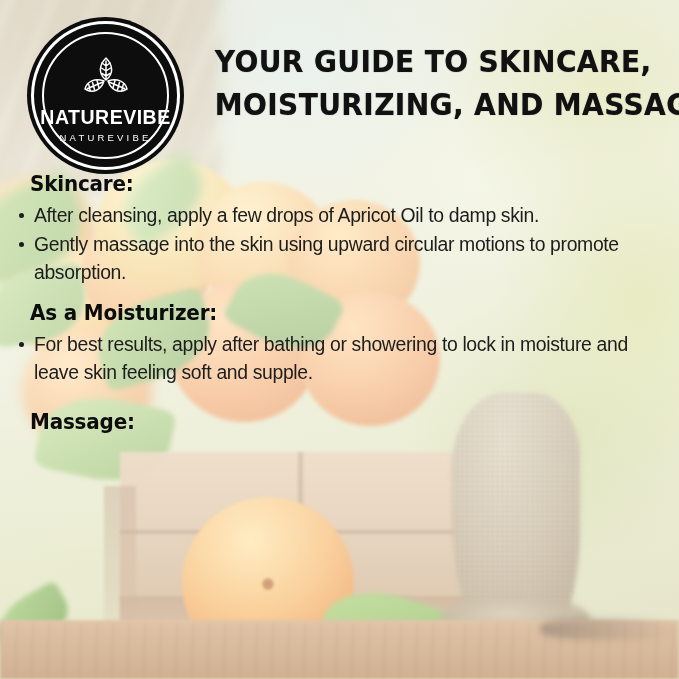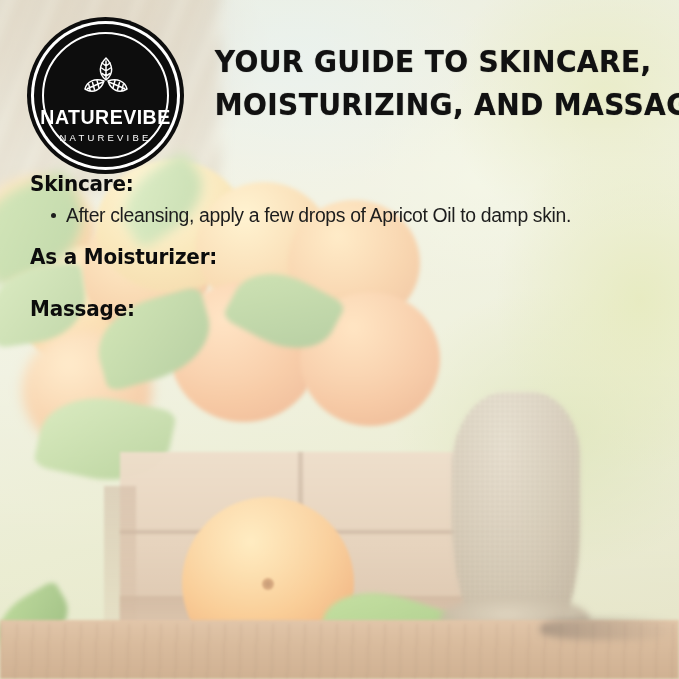--- a/index.html
+++ b/index.html
@@ -227,21 +227,21 @@
     font-size: 21px;
     color: #0c0c0c;
     letter-spacing: -0.2px;
     margin: 0 0 6px 30px;
     transform: scaleX(0.95);
     transform-origin: left center;
   }
   ul.bullets {
     list-style: none;
     margin: 0;
-    padding: 0 14px 0 66px;
+    padding: 0 14px 0 34px;
   }
   ul.bullets li {
     position: relative;
     font-family: "Liberation Sans", sans-serif;
     font-size: 19.4px;
     line-height: 1.43;
     color: #1d1d1d;
     margin-bottom: 1px;
     letter-spacing: -0.35px;
   }
@@ -342,28 +342,30 @@
       <div>YOUR GUIDE TO SKINCARE,</div>
       <div>MOISTURIZING, AND MASSAGE</div>
     </div>
 
     <div class="sections">
 
       <div class="section">
         <div class="sec-head">Skincare:</div>
         <ul class="bullets">
           <li>After cleansing, apply a few drops of Apricot Oil to damp skin.</li>
+          <li>Gently massage into the skin using upward circular motions to promote absorption.</li>
         </ul>
       </div>
 
       <div class="gap-a"></div>
 
       <div class="section">
         <div class="sec-head">As a Moisturizer:</div>
         <ul class="bullets">
+          <li>For best results, apply after bathing or showering to lock in moisture and leave skin feeling soft and supple.</li>
         </ul>
       </div>
 
       <div class="gap-b"></div>
 
       <div class="section">
         <div class="sec-head">Massage:</div>
         <ul class="bullets">
         </ul>
       </div>

